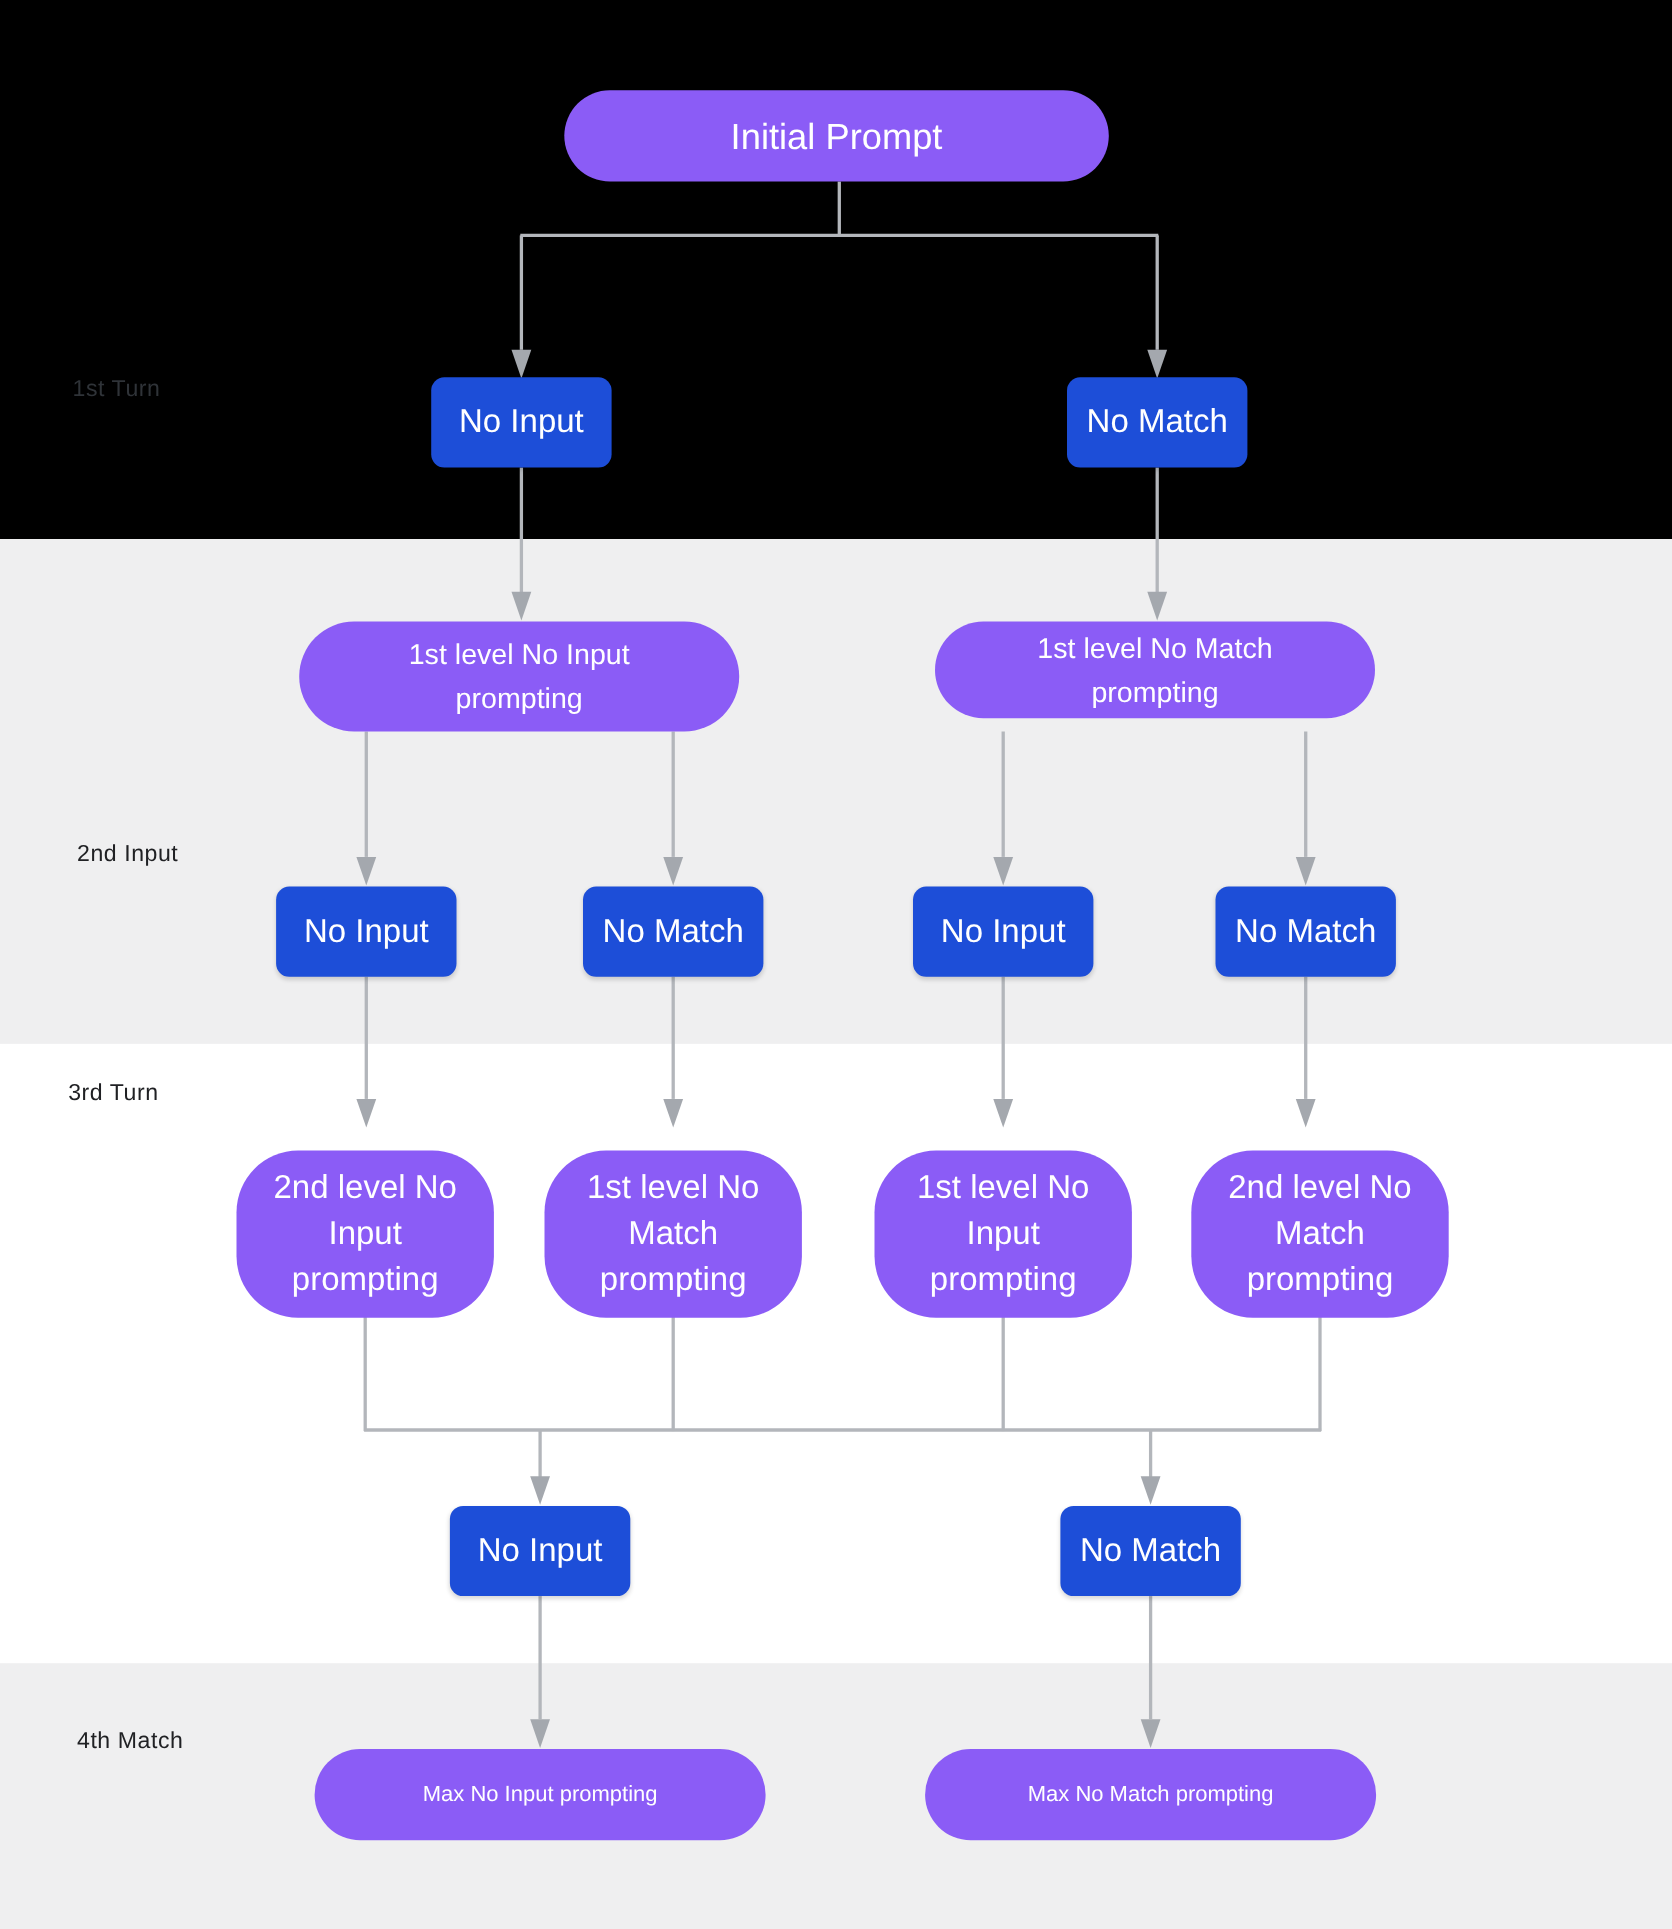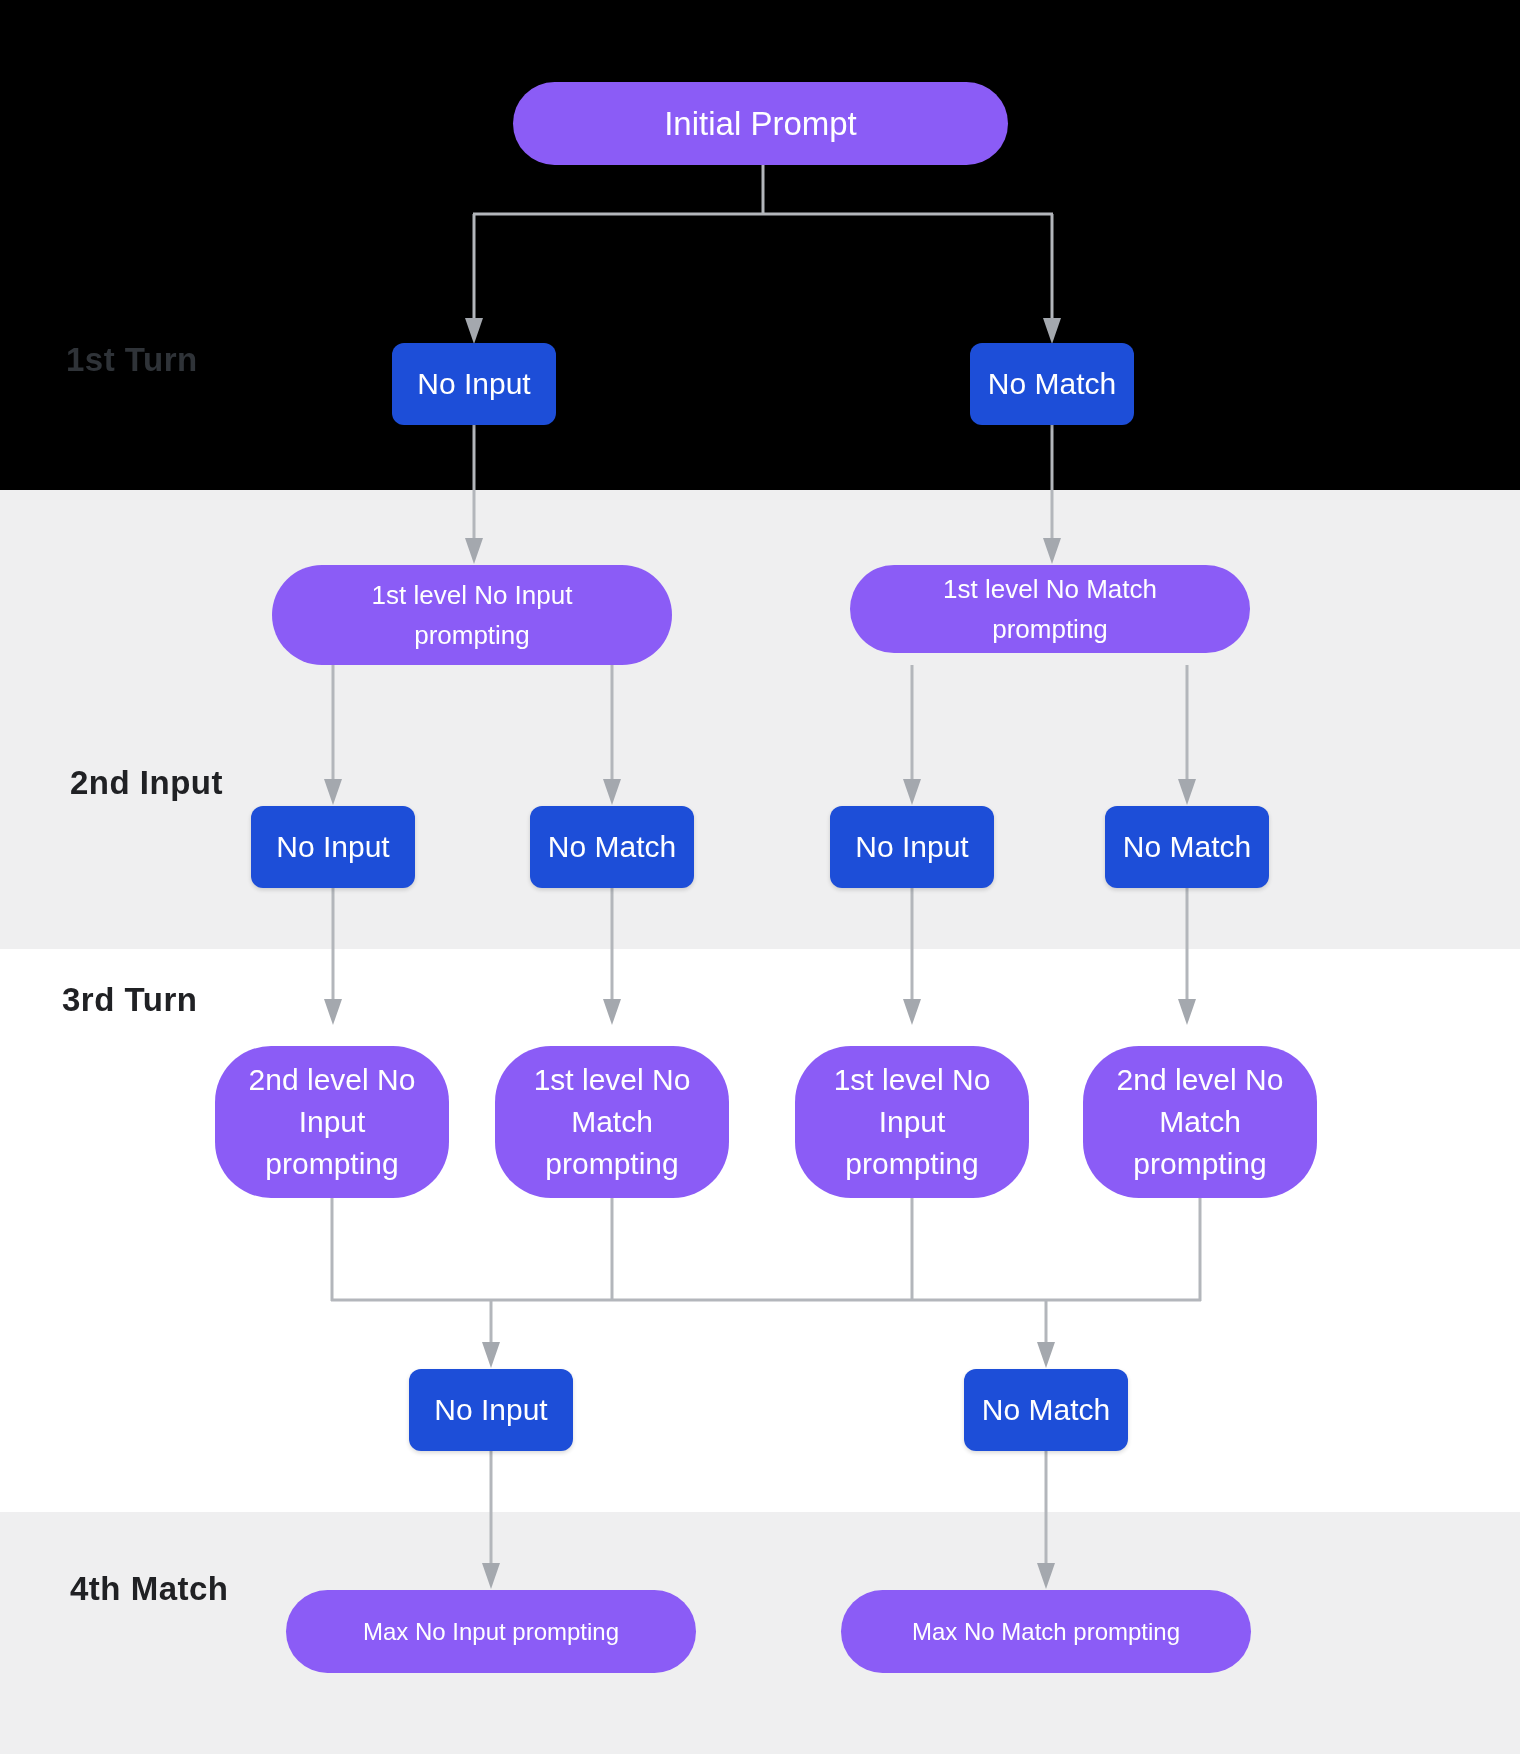--- a/index.html
+++ b/index.html
@@ -22,26 +22,26 @@
     text-align:center;color:#ffffff;
     white-space:pre-line;
     box-sizing:border-box;
   }
   .node.blue{background:#8b5cf6;}
   .node.green{
     background:#1d4ed8;border-radius:12px;
     font-size:30px;font-weight:500;
     box-shadow:0 2px 4px rgba(0,0,0,0.15);
   }
-  .node.pill{border-radius:42px;font-size:24px;font-weight:500;}
+  .node.pill{border-radius:42px;font-size:20px;font-weight:500;}
   .node.prompt2{border-radius:50px;font-size:26px;font-weight:500;line-height:40px;}
   .node.prompt3{border-radius:56px;font-size:30px;font-weight:500;line-height:42px;margin-top:20px;}
   .turn-label{
     position:absolute;z-index:3;
-    font-size:33px;font-weight:700;line-height:1;
+    font-size:21px;font-weight:400;line-height:1;
     letter-spacing:0.5px;
   }
   .turn-label.on-black{color:#2f3338;}
   .turn-label.on-light{color:#202124;}
 </style>
 </head>
 <body>
 
 <div id="canvas">
 

